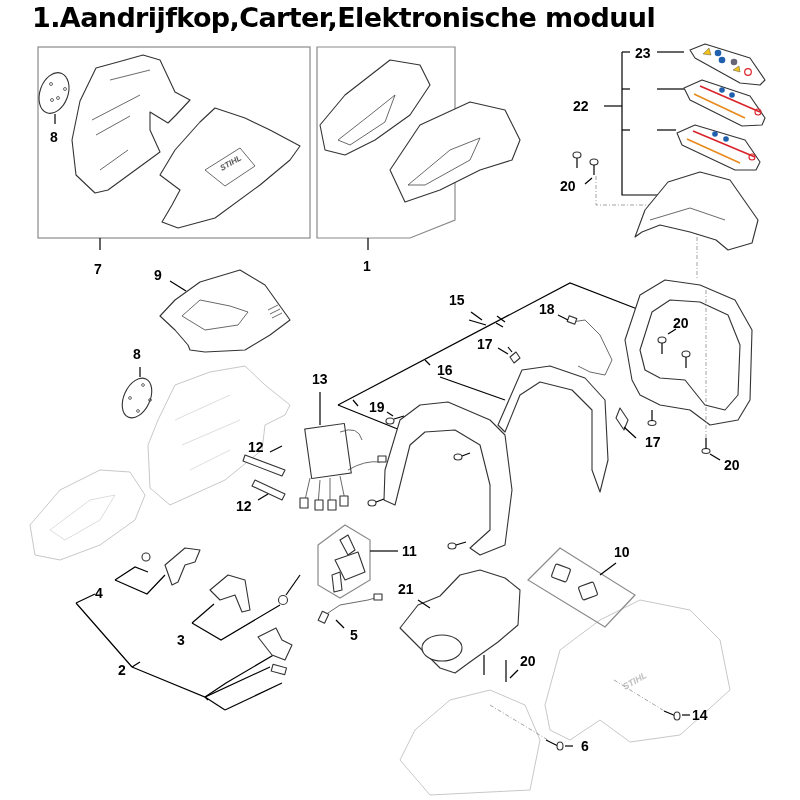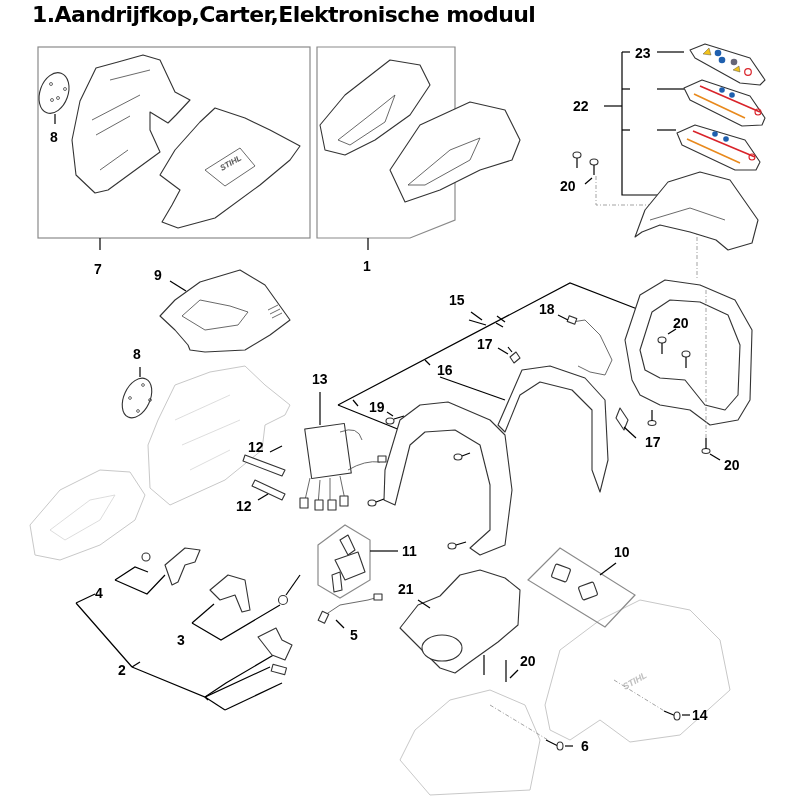--- a/index.html
+++ b/index.html
@@ -1,20 +1,20 @@
 <!DOCTYPE html>
 <html><head>
 <meta charset="utf-8">
 <style>
   html, body { margin:0; padding:0; background:#ffffff; }
   body { width:800px; height:800px; position:relative; overflow:hidden;
          font-family:"Liberation Sans", sans-serif; }
   #title { position:absolute; left:32px; top:2px; margin:0;
            font-family:"DejaVu Sans", sans-serif; font-weight:bold;
-           font-size:22px; letter-spacing:-0.6px; color:#000; white-space:nowrap; }
+           font-size:27px; letter-spacing:-0.6px; color:#000; white-space:nowrap; }
   svg#diagram { position:absolute; left:0; top:0; width:800px; height:800px; }
   .lbl { font-family:"Liberation Sans", sans-serif; font-weight:bold; font-size:14px; fill:#000; }
   .ln  { stroke:#000; stroke-width:1.2; fill:none; }
   .box { stroke:#8a8a8a; stroke-width:1.2; fill:none; }
   .part { stroke:#333; stroke-width:1.1; fill:#fff; stroke-linejoin:round; }
   .partd { stroke:#444; stroke-width:0.8; fill:none; }
   .ghost { stroke:#c8c8c8; stroke-width:1; fill:#fff; stroke-linejoin:round; }
   .ghostd { stroke:#d4d4d4; stroke-width:0.8; fill:none; }
   .dash { stroke:#999; stroke-width:0.9; fill:none; stroke-dasharray:4 2 1 2; }
 </style>

